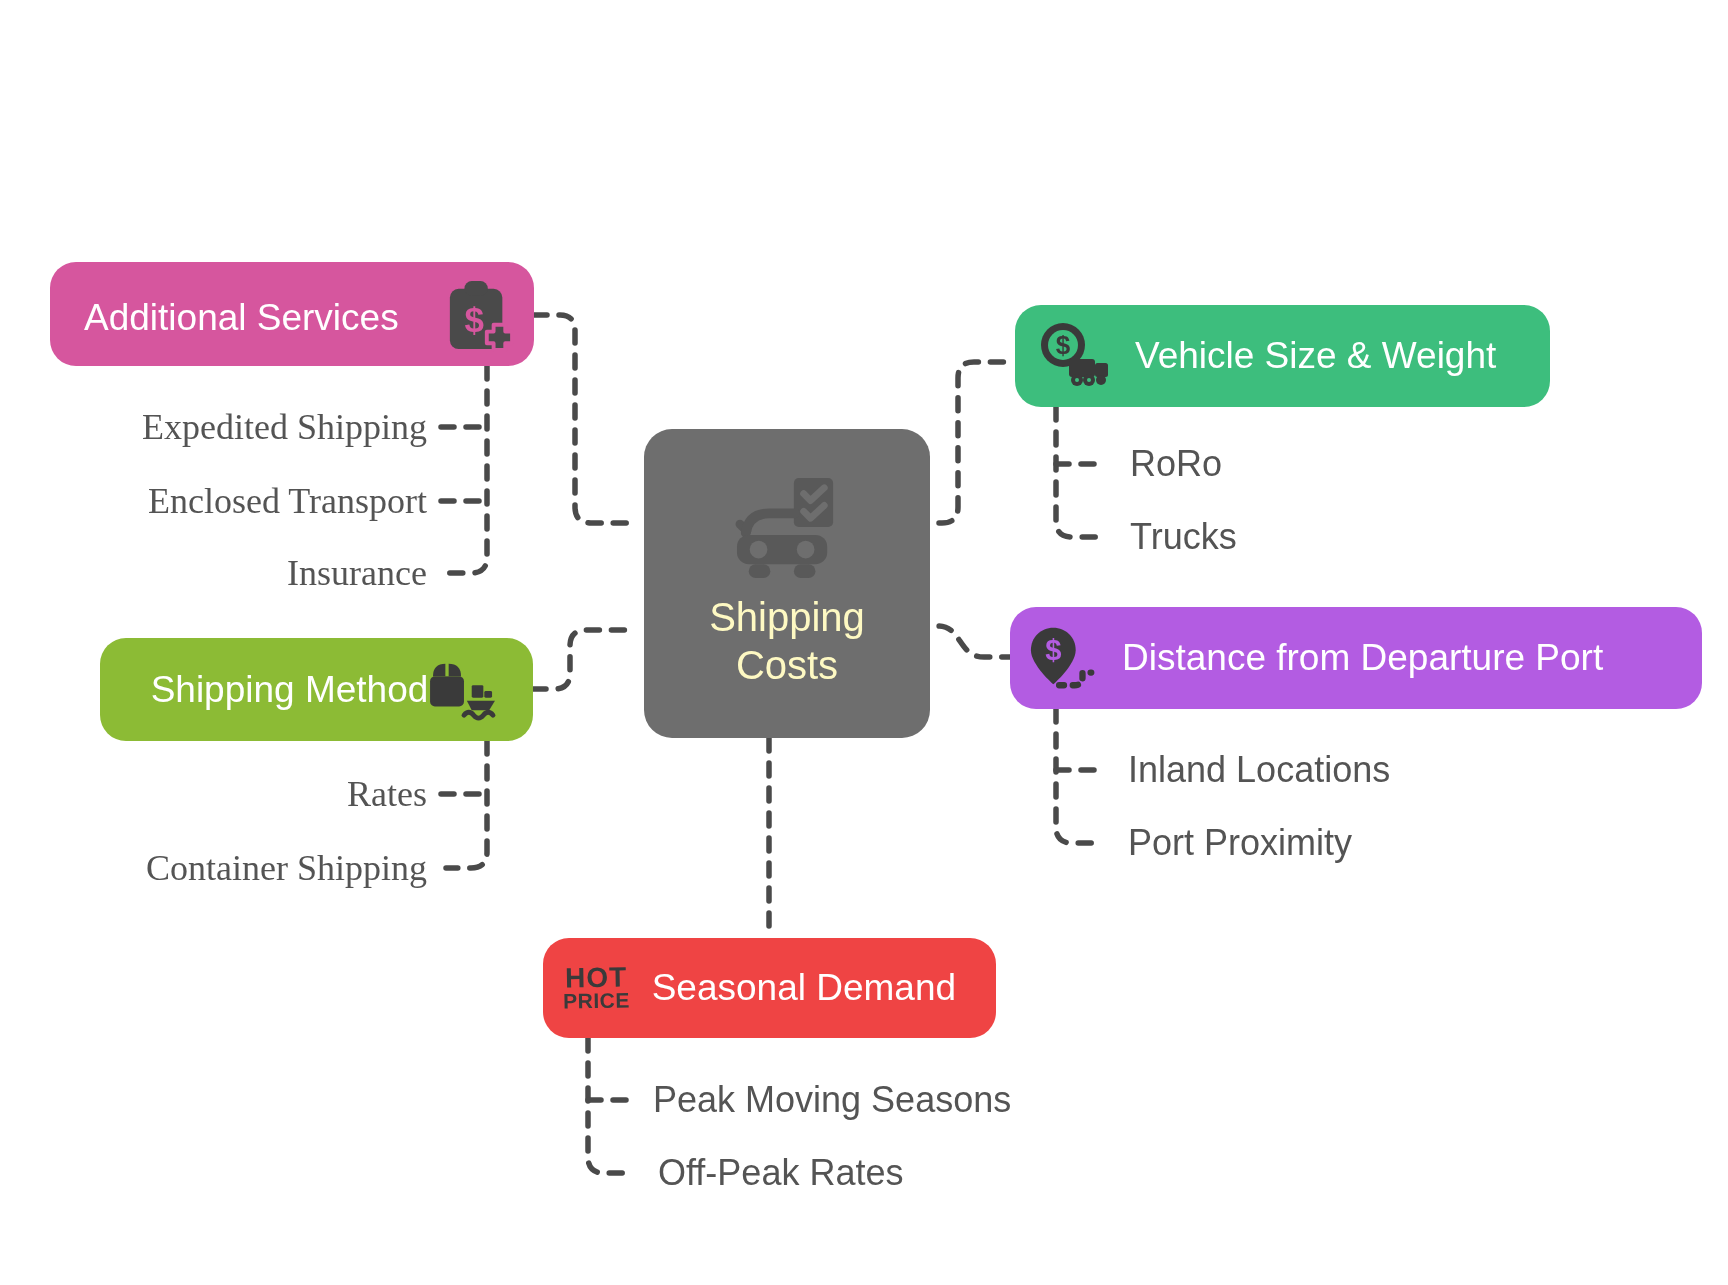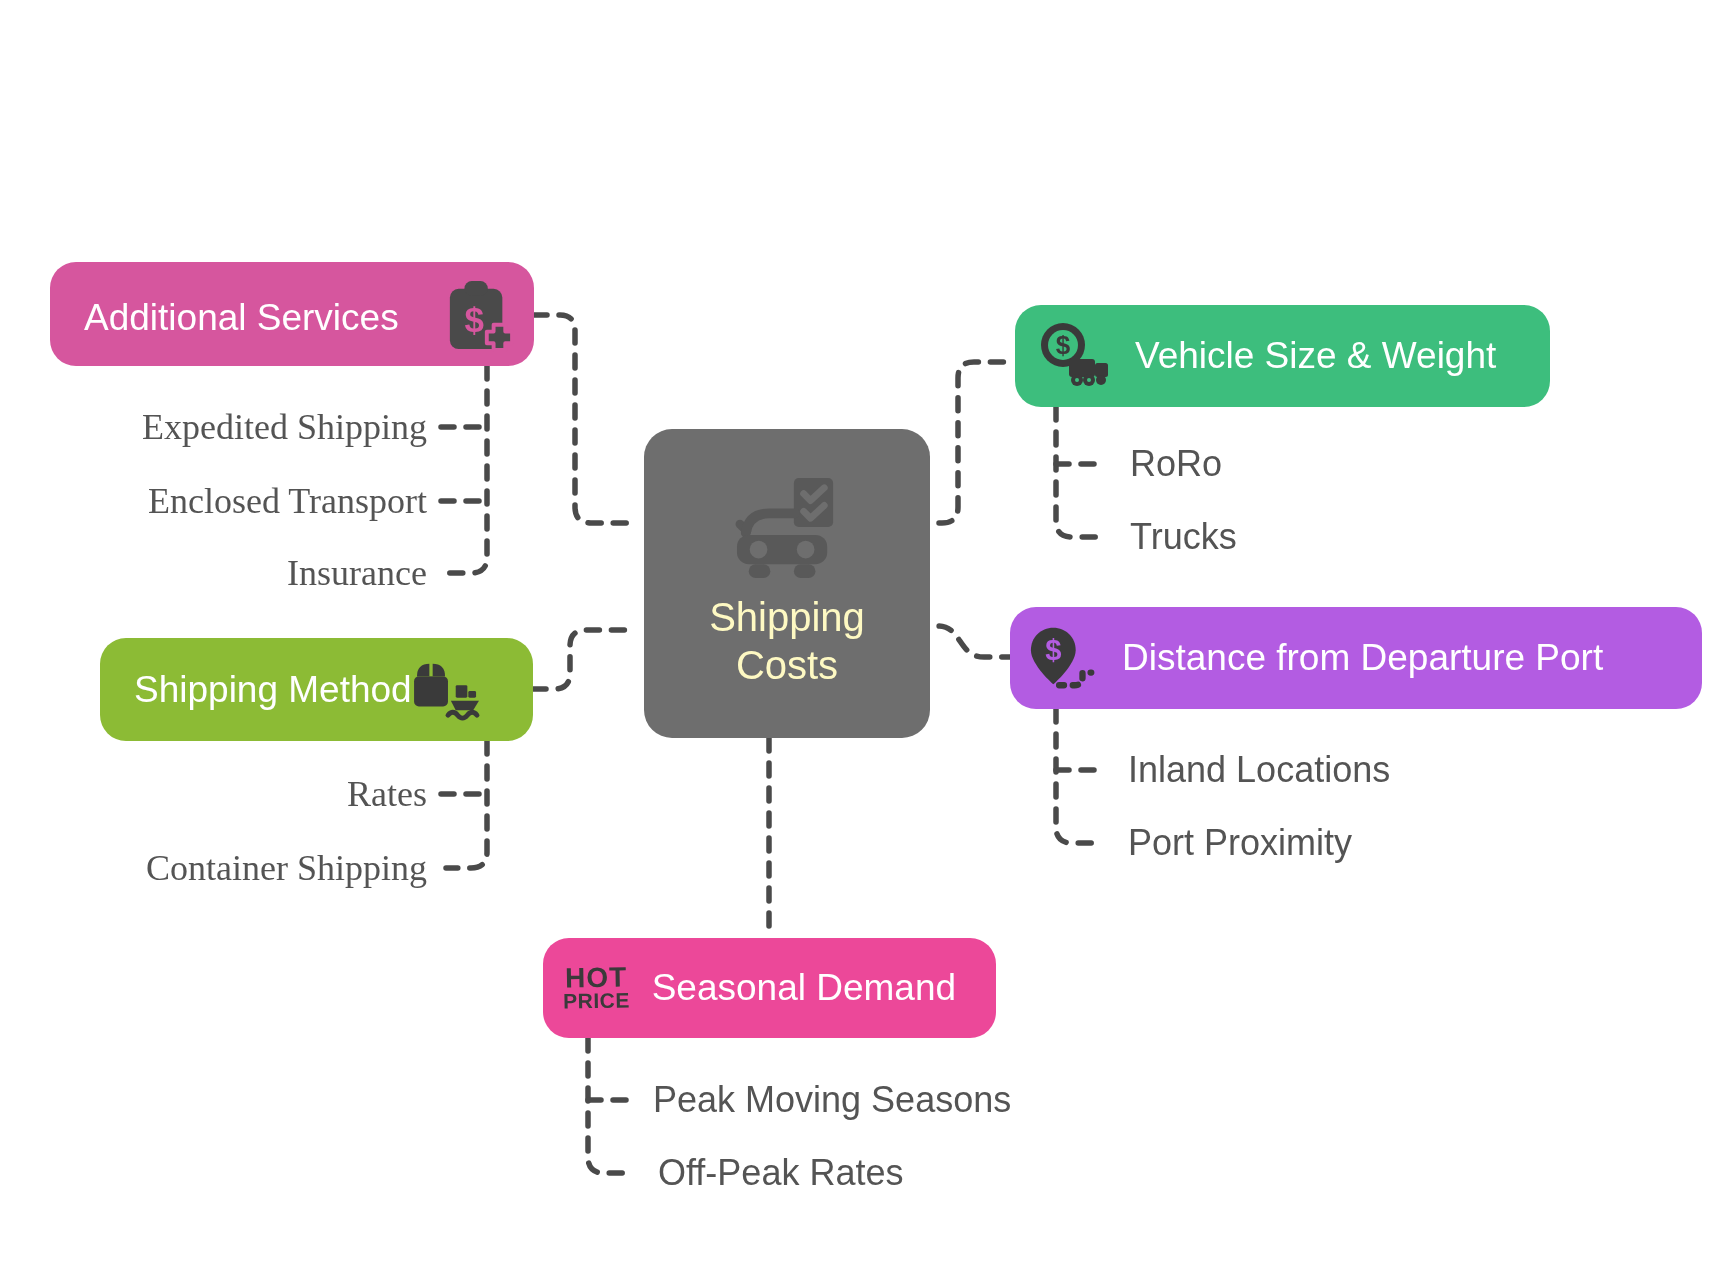--- a/index.html
+++ b/index.html
@@ -12,24 +12,24 @@
     fill:none; stroke:#4a4a4a; stroke-width:5.5;
     stroke-linecap:round; stroke-dasharray:13 12;
   }
   .node {
     position:absolute; display:flex; align-items:center; box-sizing:border-box;
     color:#ffffff; font-size:37px; font-weight:500; border-radius:26px;
     white-space:nowrap;
   }
   .node .label { flex:0 0 auto; }
   .node-pink   { left:50px;  top:262px; width:484px; height:104px; background:#d6569e; padding:8px 20px 0 34px; justify-content:space-between; }
-  .node-olive  { left:100px; top:638px; width:433px; height:103px; background:#8cbb35; padding:0 18px 0 34px; justify-content:flex-start; }
+  .node-olive  { left:100px; top:638px; width:433px; height:103px; background:#8cbb35; padding:0 18px 0 34px; justify-content:center; }
   .node-green  { left:1015px; top:305px; width:535px; height:102px; background:#3dbe7d; padding:0 20px 0 22px; }
   .node-purple { left:1010px; top:607px; width:692px; height:102px; background:#b35ce2; padding:0 20px 0 18px; }
-  .node-blue   { left:543px; top:938px; width:453px; height:100px; background:#ec4899; padding:0 37px 0 20px; }
+  .node-blue   { left:543px; top:938px; width:453px; height:100px; background:#ef4444; padding:0 37px 0 20px; }
   .node-green .label, .node-purple .label, .node-blue .label { margin-left:22px; }
   .center-node {
     position:absolute; left:628px; top:429px; width:286px; height:309px;
     background:#6e6e6e; border-radius:28px; display:flex; flex-direction:column;
     align-items:center; justify-content:center; color:#fef9c3;margin-left:16px;
   }
   .center-node .center-title {
     font-size:40px; font-weight:500; line-height:1.18; text-align:center; margin-top:14px;
   }
   .child {

